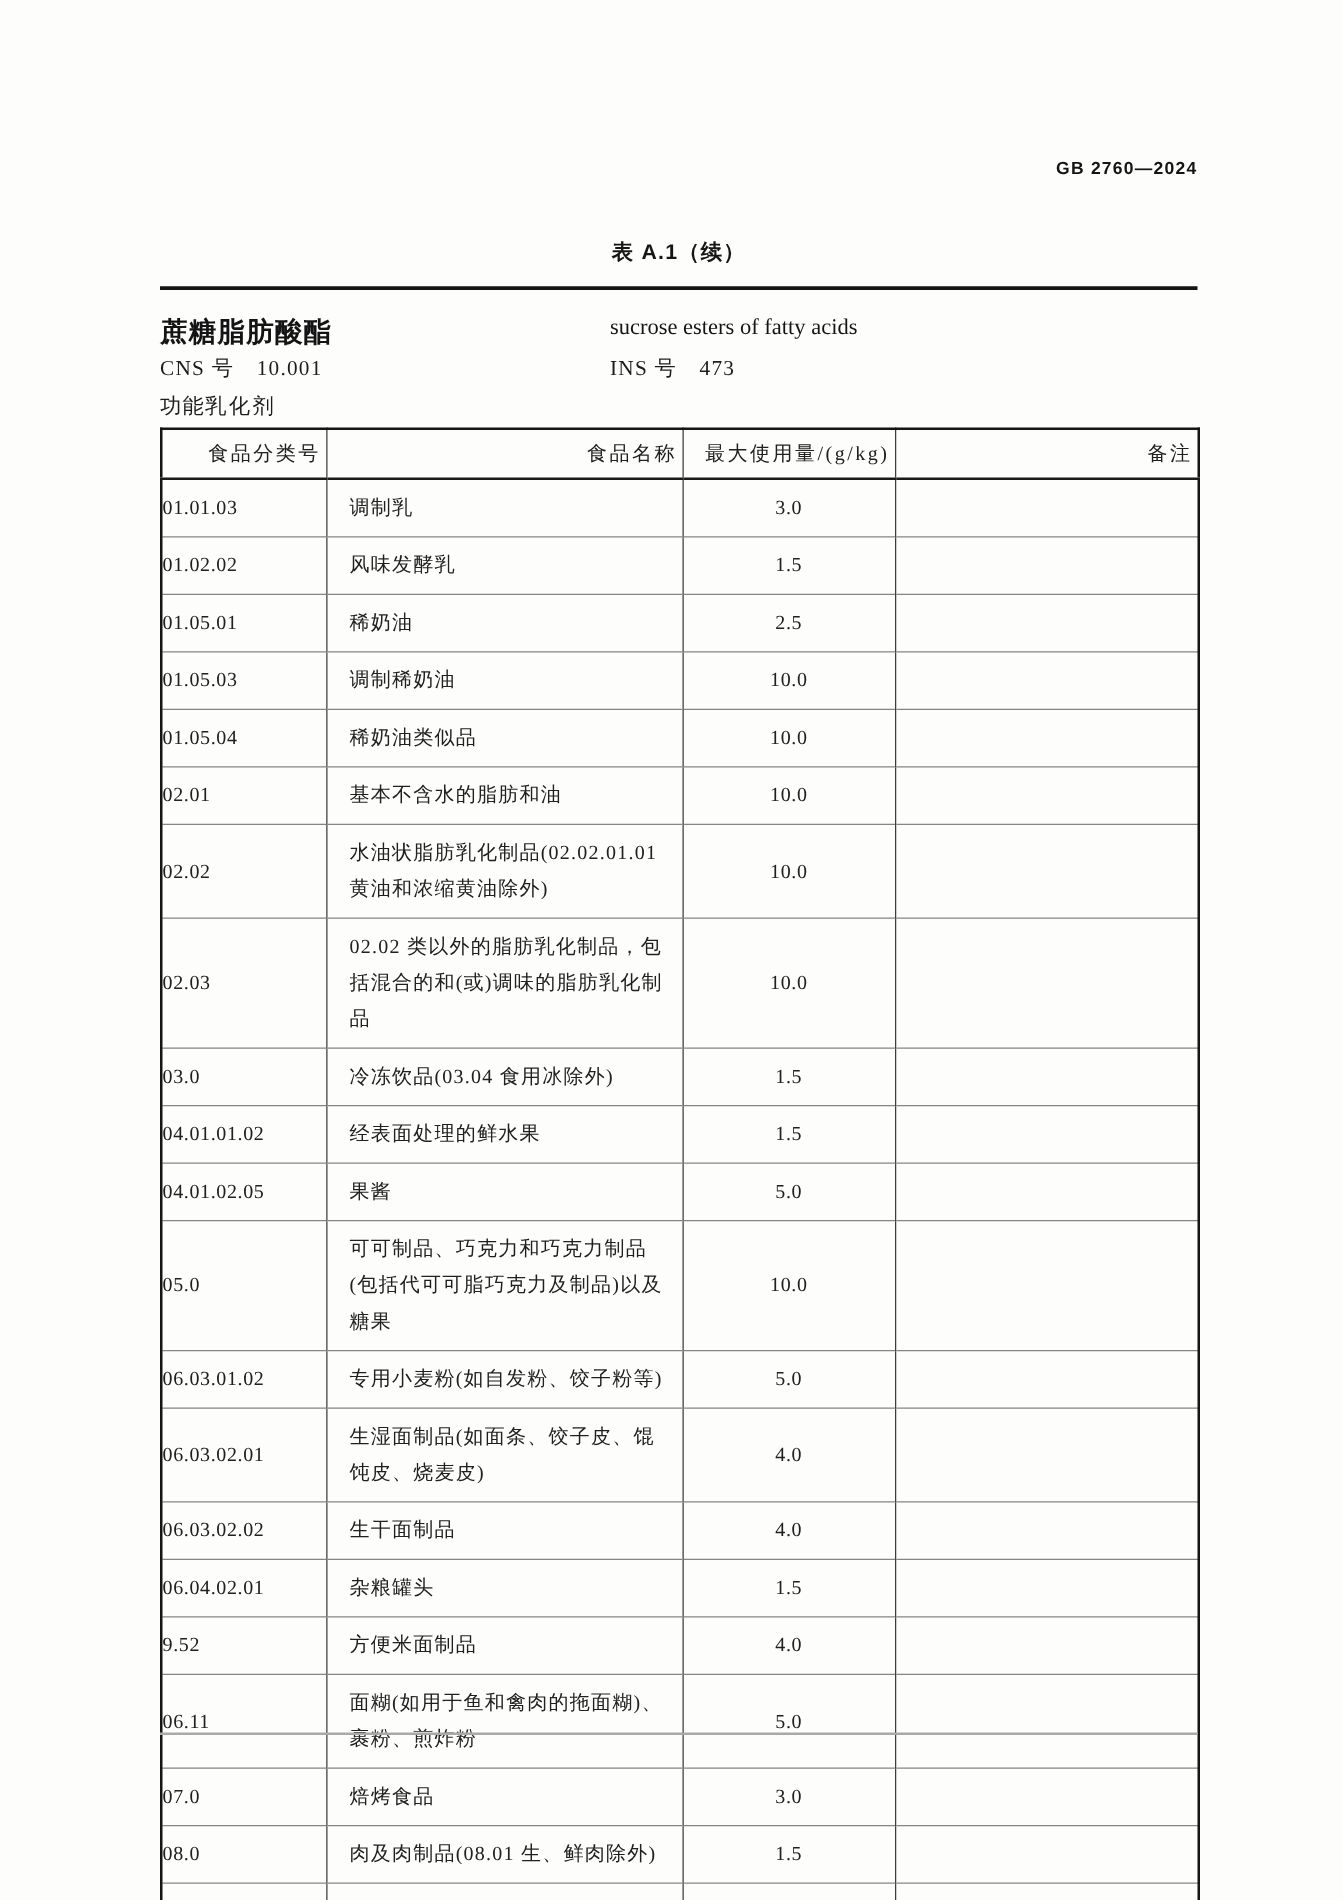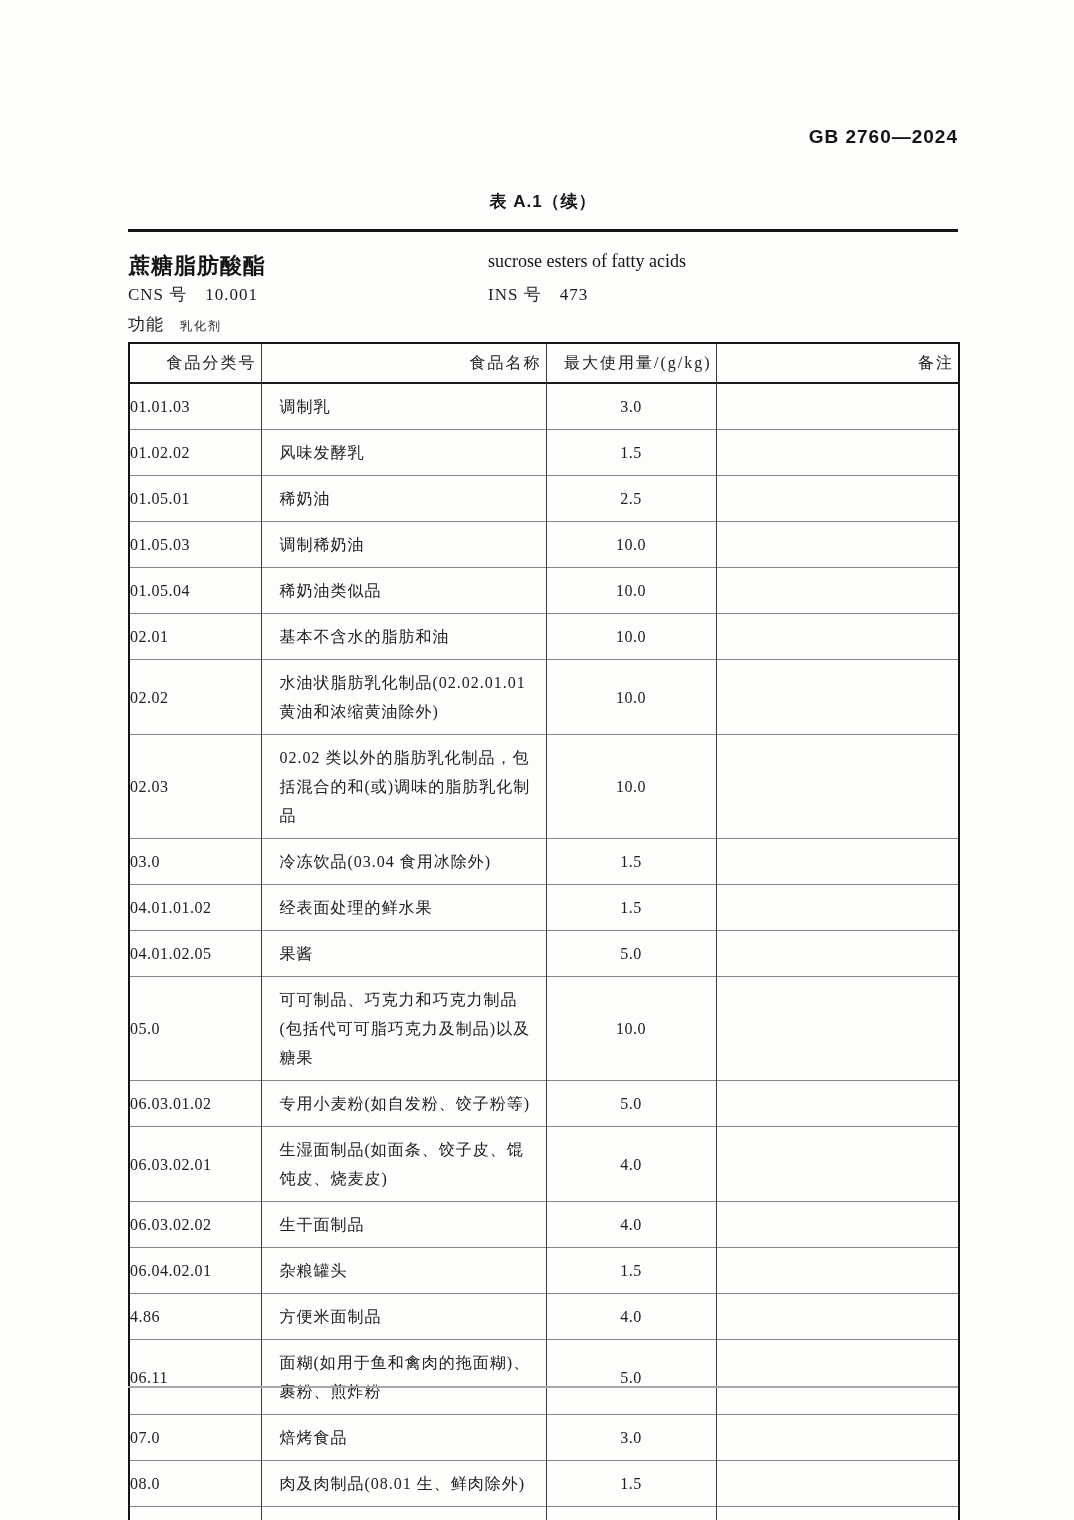--- a/index.html
+++ b/index.html
@@ -10,21 +10,21 @@
     font-family:"Liberation Serif","DejaVu Serif",serif;
     color:#1c1c1c;
     overflow:hidden;
     margin:0 auto;
   }
 
   .doc-number{
     position:absolute;top:126px;left:128px;width:830px;
     text-align:right;
     font-family:"Liberation Sans","DejaVu Sans",sans-serif;
-    font-weight:700;font-size:19px;letter-spacing:1px;color:#141414;
+    font-weight:700;font-size:14px;letter-spacing:1px;color:#141414;
   }
   .table-title{
     position:absolute;top:190px;left:128px;width:830px;
     text-align:center;
     font-family:"Liberation Sans","DejaVu Sans",sans-serif;
     font-weight:700;font-size:17px;color:#161616;letter-spacing:1px;
   }
   .thick-rule{
     position:absolute;top:229px;left:128px;width:830px;height:3px;
     background:#151515;
@@ -34,21 +34,21 @@
   .ad-row{position:relative;height:30px;}
   .ad-left{position:absolute;left:0;}
   .ad-right{position:absolute;left:360px;}
   .zh-name{
     font-family:"Liberation Sans","DejaVu Sans",sans-serif;
     font-weight:700;font-size:22px;letter-spacing:1px;color:#141414;
   }
   .en-name{font-weight:400;font-size:18px;color:#141414;}
   .id-label{font-size:17px;letter-spacing:1px;}
   .id-value{font-size:17px;margin-left:18px;letter-spacing:1px;margin-top:20px;}
-  .func-value{font-size:12px;margin-left:16px;letter-spacing:2px;}
+  .func-value{font-size:17px;letter-spacing:2px;}
   .ad-row.second{margin-top:2px;}
   .ad-row.third{margin-top:0px;}
 
   table.food-table{
     position:absolute;top:342px;left:128px;
     width:830px;border-collapse:collapse;table-layout:fixed;
     border:2px solid #151515;
     font-size:16px;color:#202020;
   }
   .food-table col.c1{width:132px;}
@@ -214,21 +214,21 @@
       <td class="cell-max">4.0</td>
       <td class="cell-note"></td>
     </tr>
         <tr>
       <td class="cell-code">06.04.02.01</td>
       <td class="cell-food">杂粮罐头</td>
       <td class="cell-max">1.5</td>
       <td class="cell-note"></td>
     </tr>
         <tr>
-      <td class="cell-code">4.86</td>
+      <td class="cell-code">9.52</td>
       <td class="cell-food">方便米面制品</td>
       <td class="cell-max">4.0</td>
       <td class="cell-note"></td>
     </tr>
         <tr>
       <td class="cell-code">06.11</td>
       <td class="cell-food">面糊(如用于鱼和禽肉的拖面糊)、裹粉、煎炸粉</td>
       <td class="cell-max">5.0</td>
       <td class="cell-note"></td>
     </tr>

